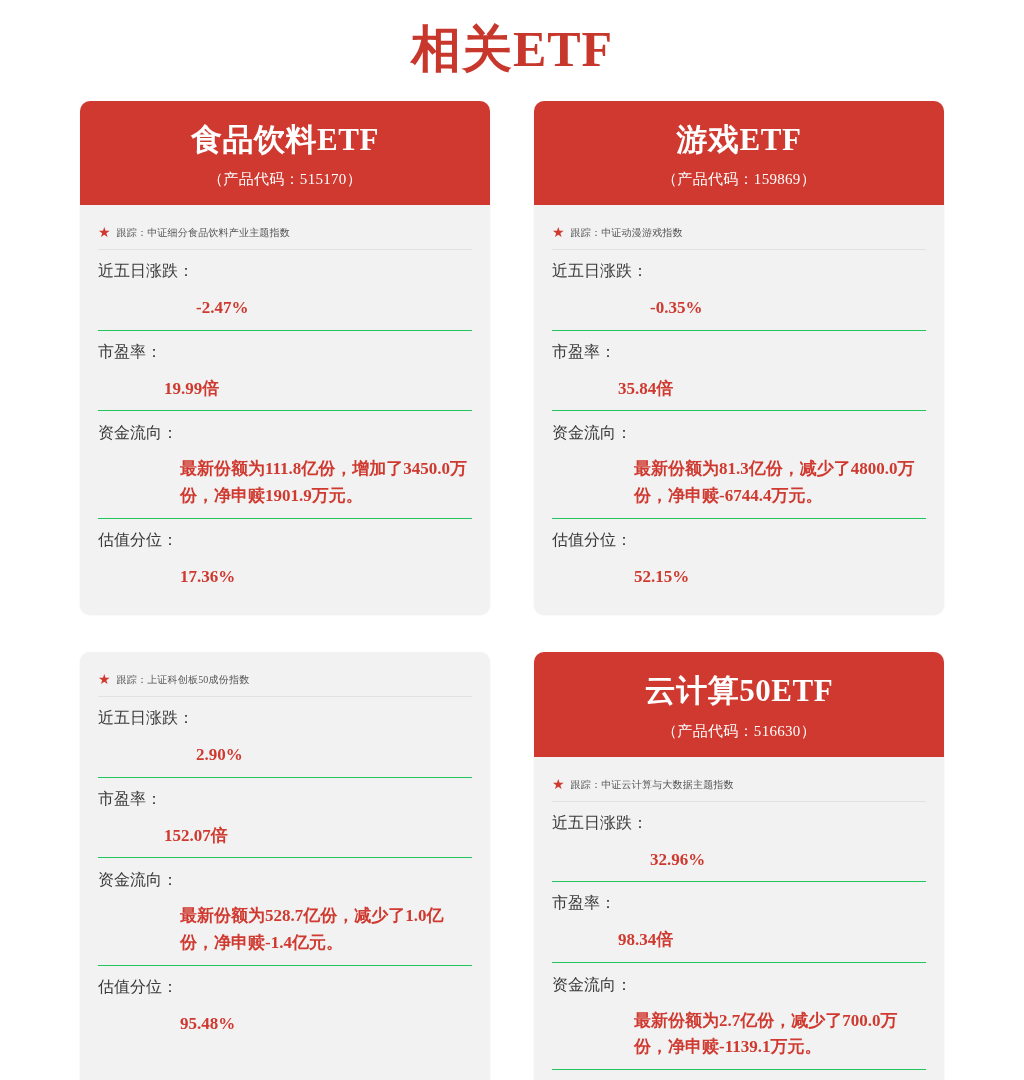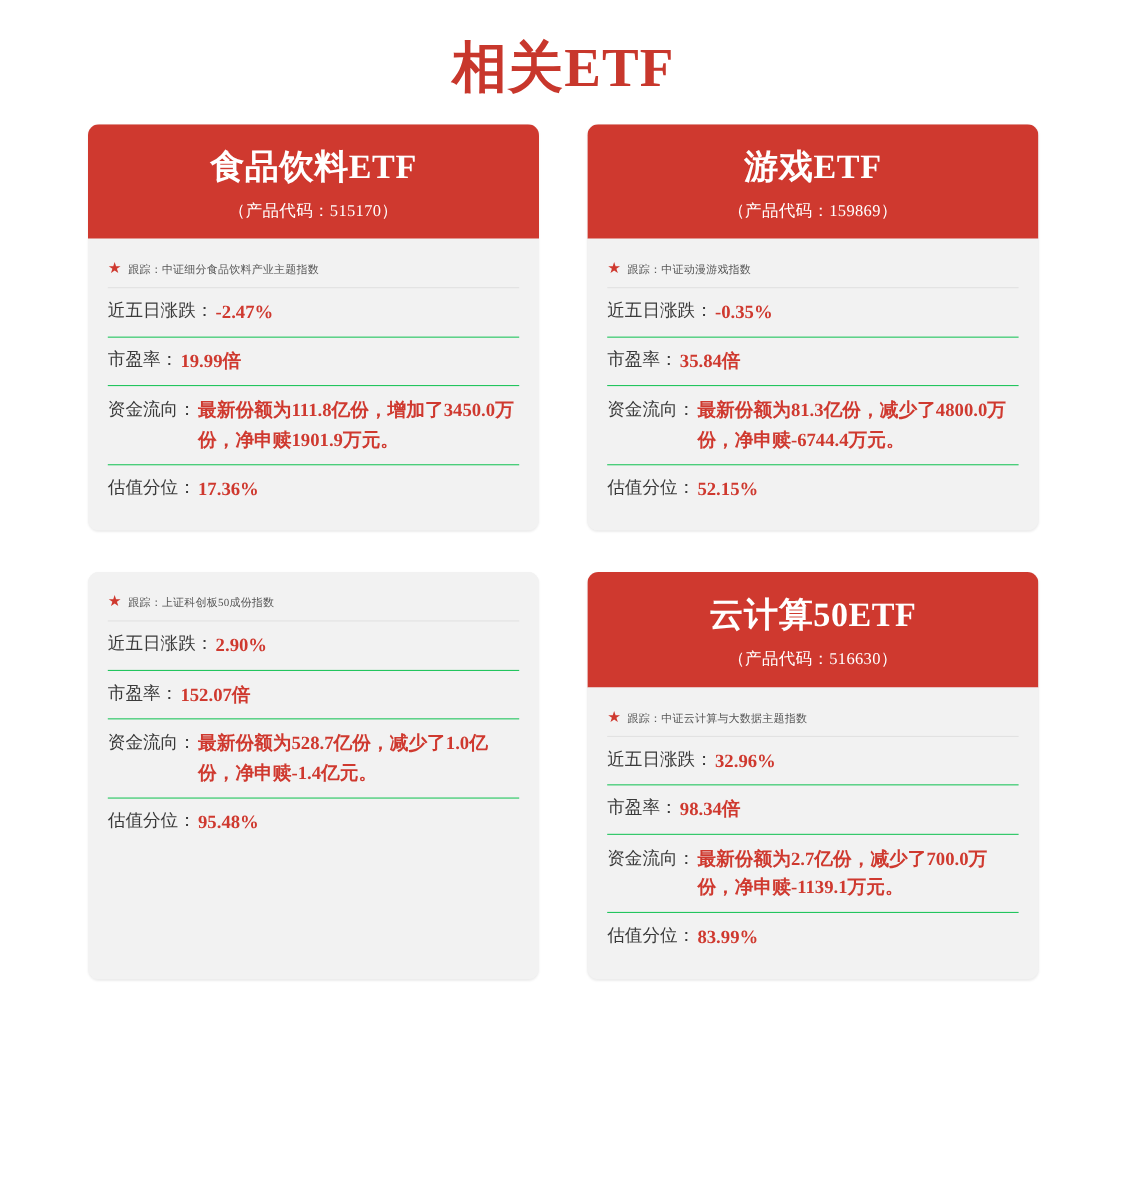--- a/index.html
+++ b/index.html
@@ -14,21 +14,21 @@
     height: 1080px;
     position: relative;
     padding: 0;
   }
   .page-title {
     text-align: center;
     color: #c8372c;
     font-size: 50px;
     font-weight: bold;
     letter-spacing: 1px;
-    padding-top: 28px;
+    padding-top: 16px;
     padding-bottom: 18px;
     font-family: "Liberation Serif", "DejaVu Serif", serif;
   }
   .grid {
     display: grid;
     grid-template-columns: 410px 410px;
     column-gap: 44px;
     row-gap: 38px;
     justify-content: center;
   }
@@ -92,20 +92,21 @@
     font-size: 16px;
     white-space: nowrap;
     line-height: 1.5;
   }
   .value {
     color: #cf392f;
     font-size: 17px;
     font-weight: bold;
     line-height: 1.5;
     margin-left: 2px;
+    margin-top: 36px;
   }
   .value.flow {
     font-size: 17px;
     line-height: 1.55;
   }
   .row.flow-row .label { padding-top: 1px; }
 </style>
 </head>
 <body>
 

